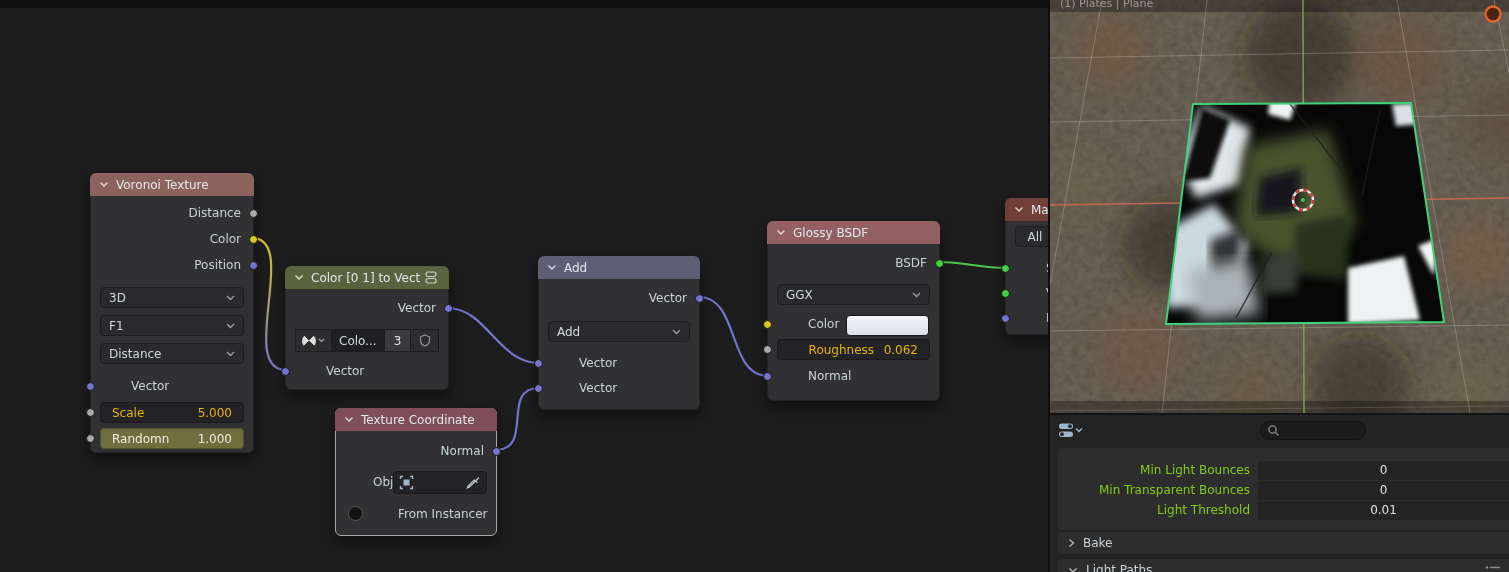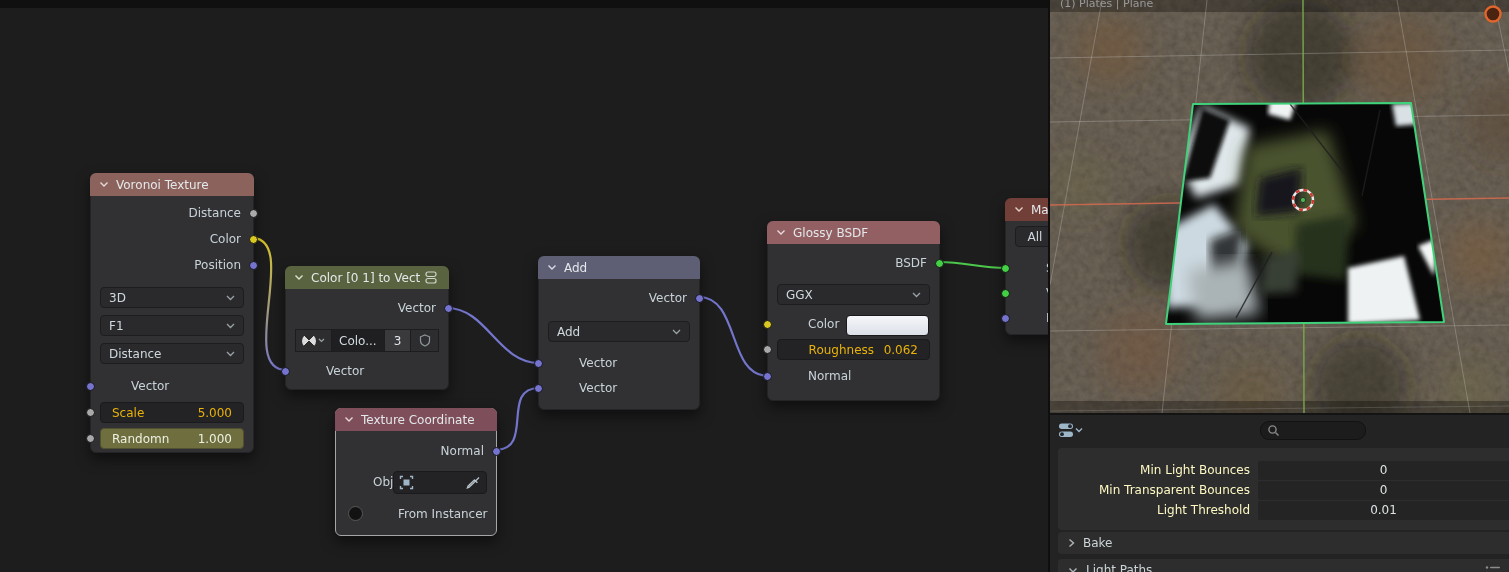--- a/index.html
+++ b/index.html
@@ -40,21 +40,21 @@
   #viewport{position:absolute;left:1050px;top:0;width:459px;height:413px;overflow:hidden;background:#46403a;text-decoration:underline;}
   #vdivider{position:absolute;left:1048px;top:0;width:2px;height:572px;background:#0f0f0f;}
   #hdivider{position:absolute;left:1050px;top:413px;width:459px;height:2px;background:#141414;}
   
   #properties{position:absolute;left:1050px;top:415px;width:459px;height:157px;background:#232323;overflow:hidden;color:#c5cfd3;}
   .ptopbar{position:absolute;left:0;top:0;right:0;height:30px;}
   .picon{position:absolute;left:8px;top:6px;width:30px;height:18px;display:flex;align-items:center;}
   .searchbox{position:absolute;left:210px;top:6px;width:106px;height:19px;background:#1c1c1c;
              border:1px solid #121212;border-radius:9px;display:flex;align-items:center;padding:0 6px;box-sizing:border-box;}
   .pblock{position:absolute;left:8px;right:0;top:33px;height:82px;background:#2d2d2d;border-radius:4px 0 0 4px;}
-  .plabel{position:absolute;left:0;width:192px;height:19px;line-height:19px;text-align:right;color:#fef9c3;}
+  .plabel{position:absolute;left:0;width:192px;height:19px;line-height:19px;text-align:right;color:#84cc16;}
   .pfield{position:absolute;left:200px;right:0;height:19px;background:#242424;text-align:center;
           line-height:19px;color:#dde2e4;border-radius:2px 0 0 2px;}
   .pbar{position:absolute;left:8px;right:0;height:22px;background:#2d2d2d;border-radius:4px 0 0 4px;
         display:flex;align-items:center;gap:8px;padding:0 10px;box-sizing:border-box;color:#ccd5d9;}
   .grip{position:absolute;right:8px;top:6px;}
 </style>
 </head>
 <body>
 
 <div id="app">

